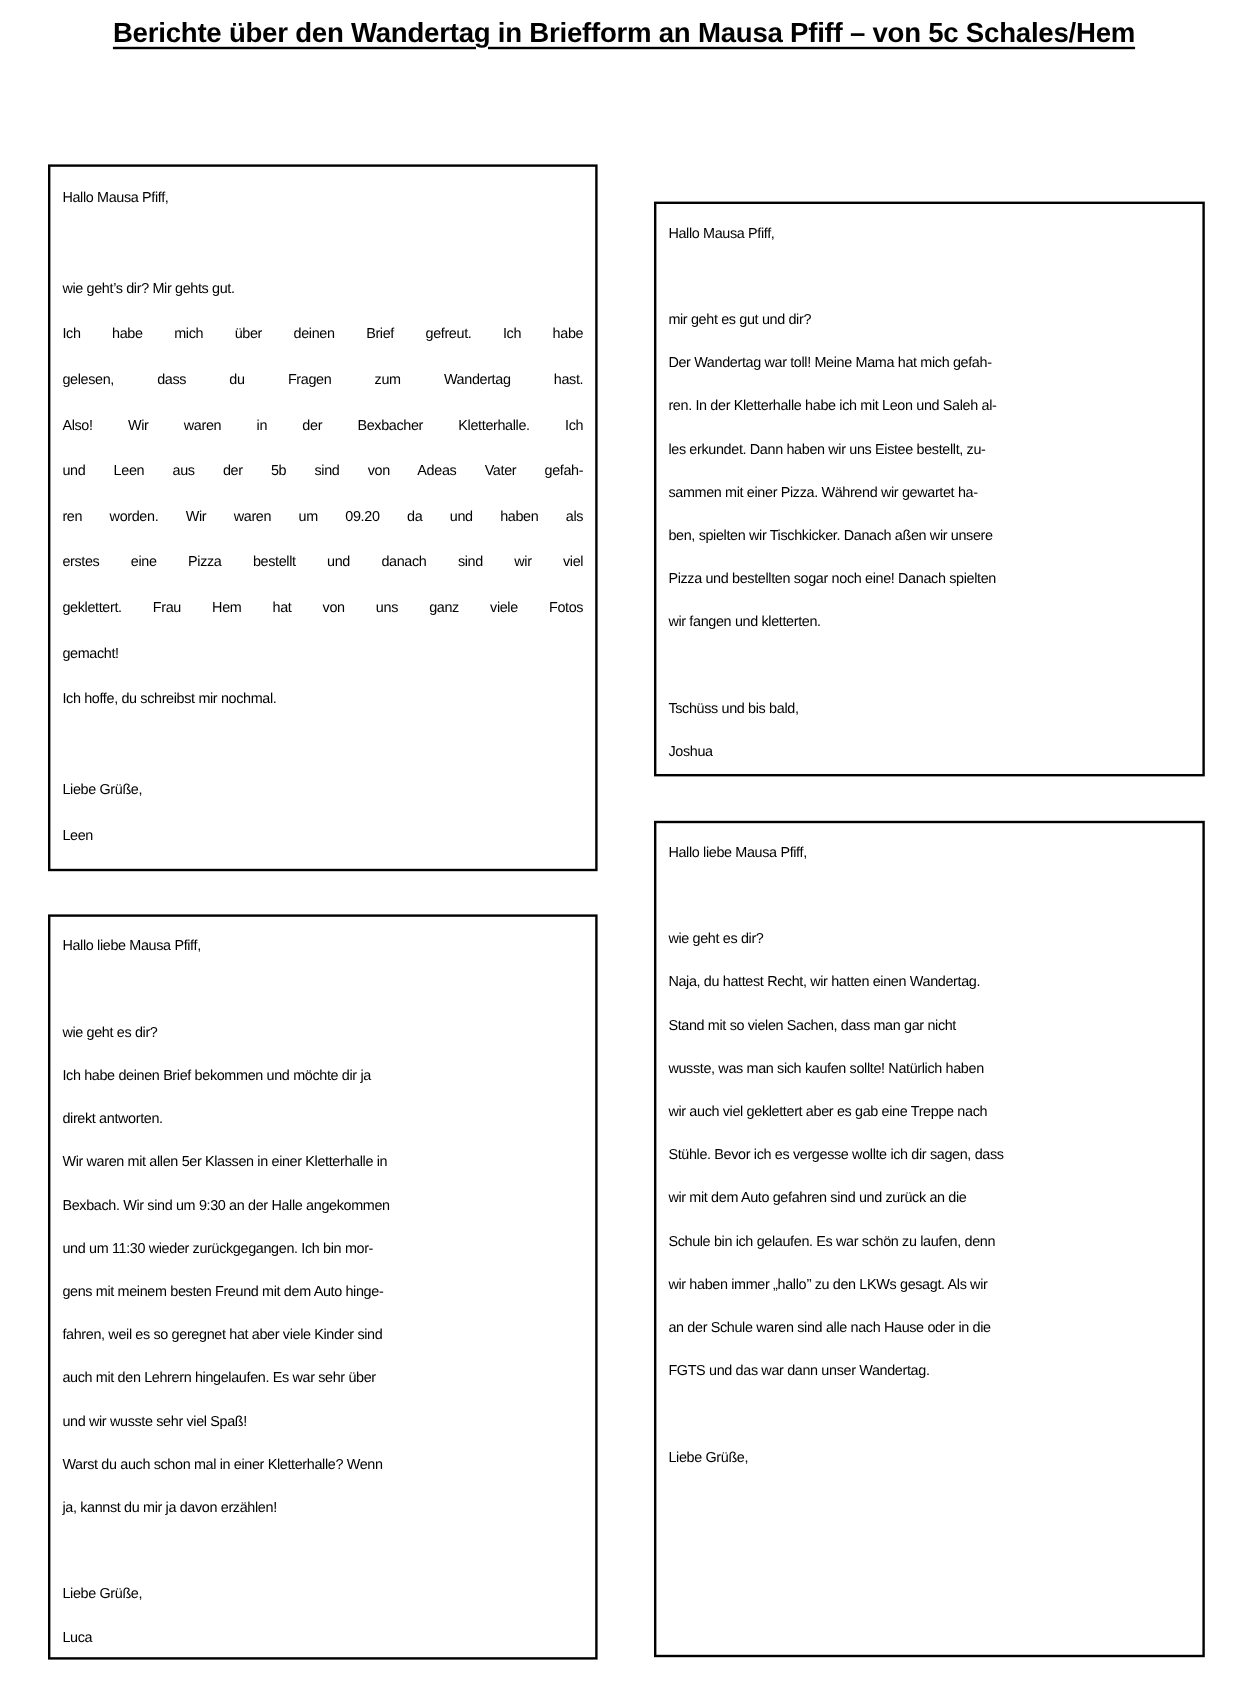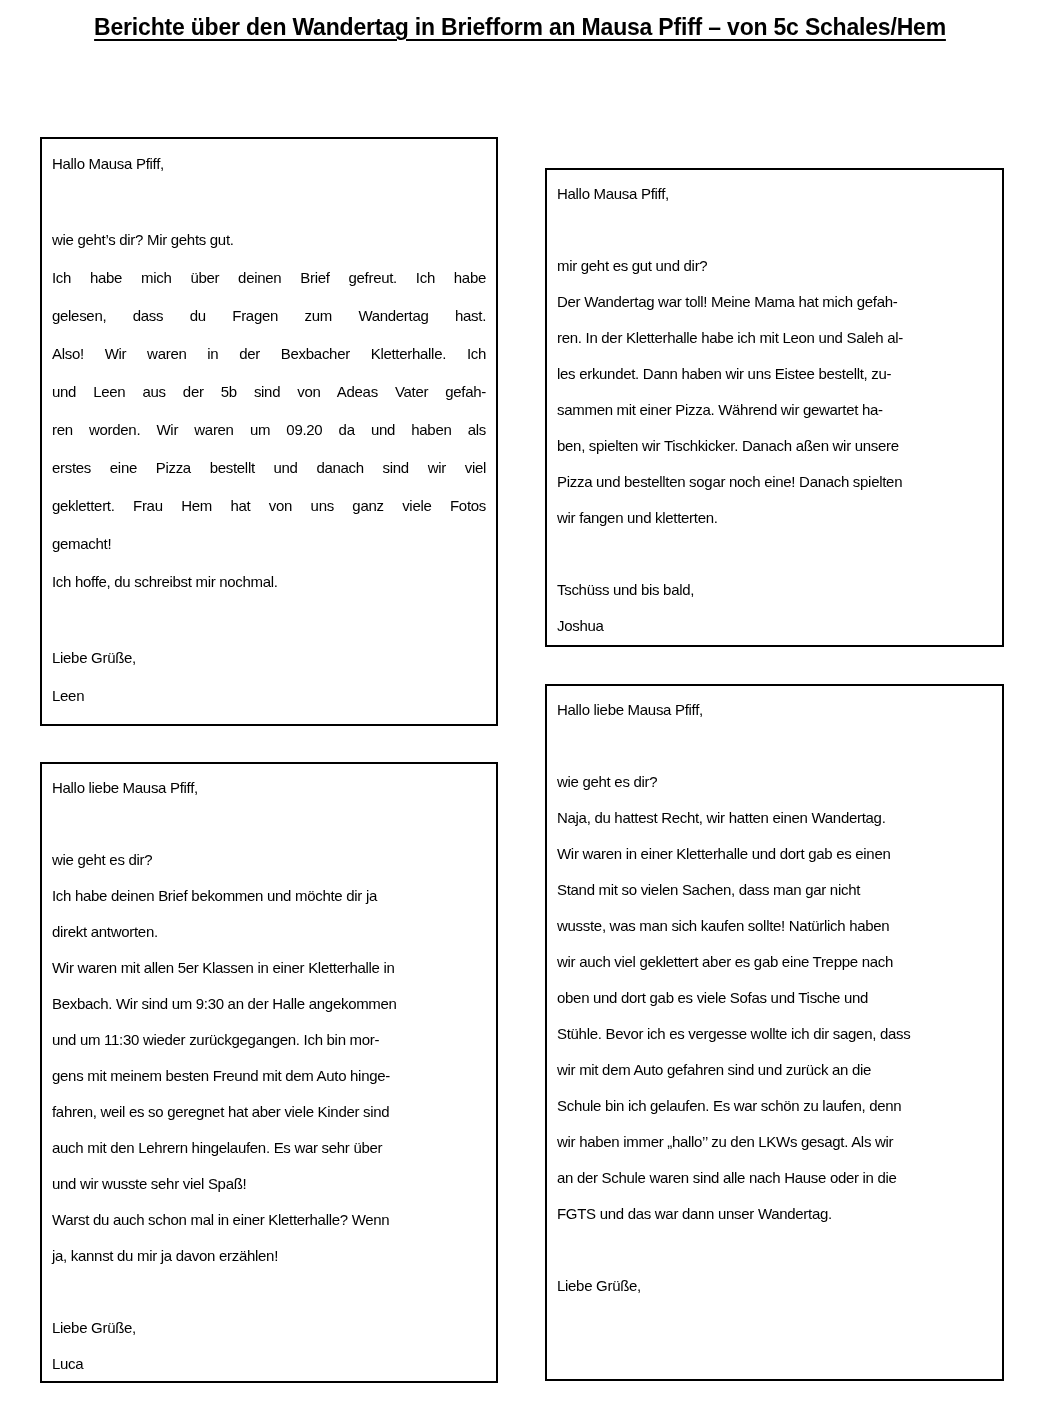--- a/index.html
+++ b/index.html
@@ -23,21 +23,21 @@
     text-decoration: underline;
     text-underline-offset: 4px;
     text-decoration-thickness: 2px;
     letter-spacing: -0.2px;
   }
   .letter {
     position: absolute;
     border: 2px solid #000000;
     padding: 6px 10px;
     box-sizing: border-box;
-    font-size: 15px;
+    font-size: 12px;
     letter-spacing: -0.3px;
     overflow: hidden;
     background: #ffffff;
   }
   .letter .line {
     white-space: nowrap;
     height: var(--lh);
     line-height: var(--lh);
   }
   .letter .line.stretch {
@@ -108,25 +108,23 @@
       <div class="line">&nbsp;</div>
       <div class="line">Tschüss und bis bald,</div>
       <div class="line">Joshua</div>
     </div>
 
   <div class="letter box3">
       <div class="line">Hallo liebe Mausa Pfiff,</div>
       <div class="line">&nbsp;</div>
       <div class="line">wie geht es dir?</div>
       <div class="line">Naja, du hattest Recht, wir hatten einen Wandertag.</div>
-      <div class="line">Wir waren in einer Kletterhalle und dort gab es einen</div>
       <div class="line">Stand mit so vielen Sachen, dass man gar nicht</div>
       <div class="line">wusste, was man sich kaufen sollte! Natürlich haben</div>
       <div class="line">wir auch viel geklettert aber es gab eine Treppe nach</div>
-      <div class="line">oben und dort gab es viele Sofas und Tische und</div>
       <div class="line">Stühle. Bevor ich es vergesse wollte ich dir sagen, dass</div>
       <div class="line">wir mit dem Auto gefahren sind und zurück an die</div>
       <div class="line">Schule bin ich gelaufen. Es war schön zu laufen, denn</div>
       <div class="line">wir haben immer „hallo’’ zu den LKWs gesagt. Als wir</div>
       <div class="line">an der Schule waren sind alle nach Hause oder in die</div>
       <div class="line">FGTS und das war dann unser Wandertag.</div>
       <div class="line">&nbsp;</div>
       <div class="line">Liebe Grüße,</div>
       <div class="line">&nbsp;</div>
     </div>

